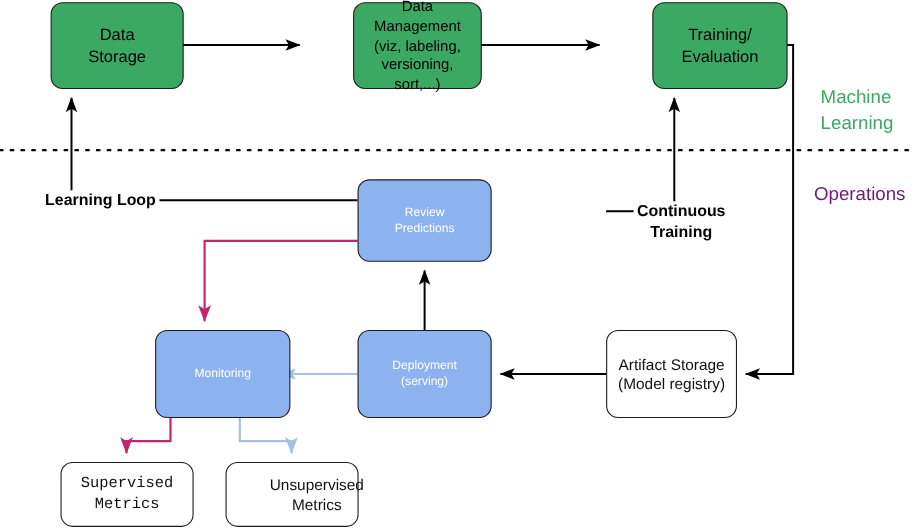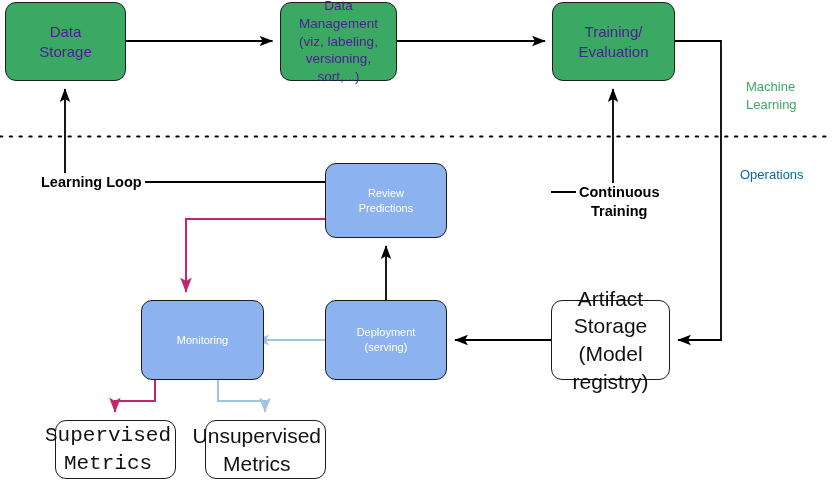--- a/index.html
+++ b/index.html
@@ -37,51 +37,51 @@
     z-index: 3;
   }
   .node .lbl {
     display: block;
     white-space: pre-line;
     padding: 0 4px;
   }
   .node.green {
     background: #3BA863;
     border: 1.6px solid #1d1d1d;
-    color: #4c1d95;
+    color: #000000;
     font-size: 15px;
+    margin-left: 41px;
   }
   .node.blue {
     background: #8CB3F0;
     border: 1.6px solid #1d1d1d;
     color: #ffffff;
     font-size: 11px;
   }
   .node.plain {
     background: #ffffff;
     border: 1.6px solid #1d1d1d;
     color: #111111;
-    font-size: 21px;
-    justify-content: flex-end;
+    font-size: 14px;
   }
   .node.small {
     font-size: 13.5px;
   }
   .zone-label {
     position: absolute;
-    font-size: 13px;
+    font-size: 17px;
     line-height: 1.35;
     white-space: pre-line;
     z-index: 3;
   }
   .zone-label.ml {
     color: #3BA863;
   }
   .zone-label.ops {
-    color: #0369a1;
+    color: #701a75;
   }
   .edge-label {
     position: absolute;
     font-size: 14.5px;
     font-weight: bold;
     color: #000000;
     line-height: 1.3;
     white-space: pre-line;
     z-index: 4;
     background: #ffffff;

